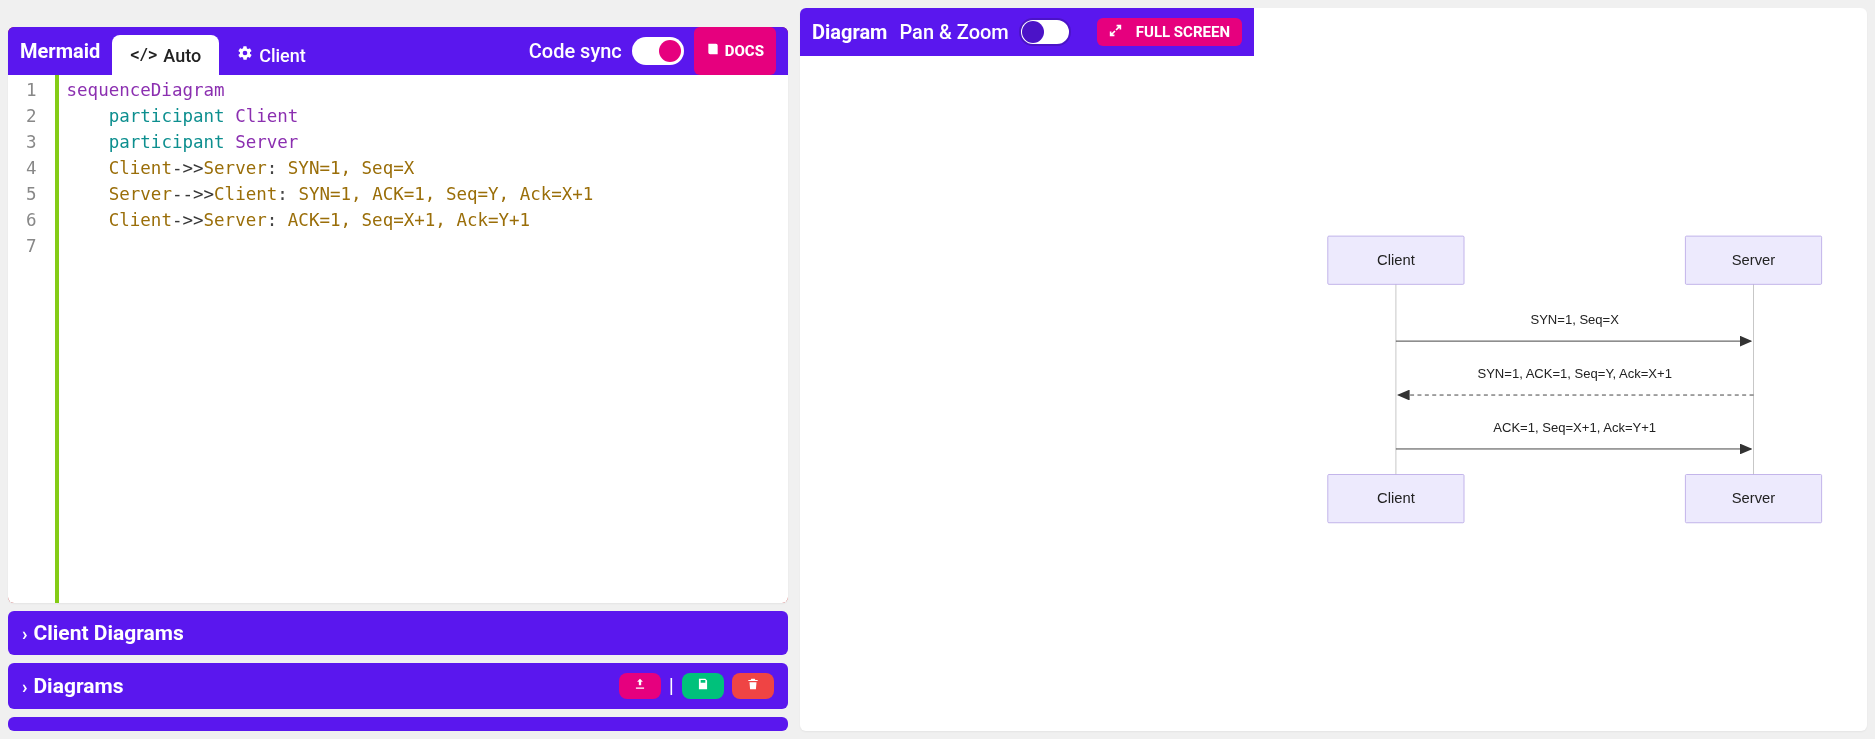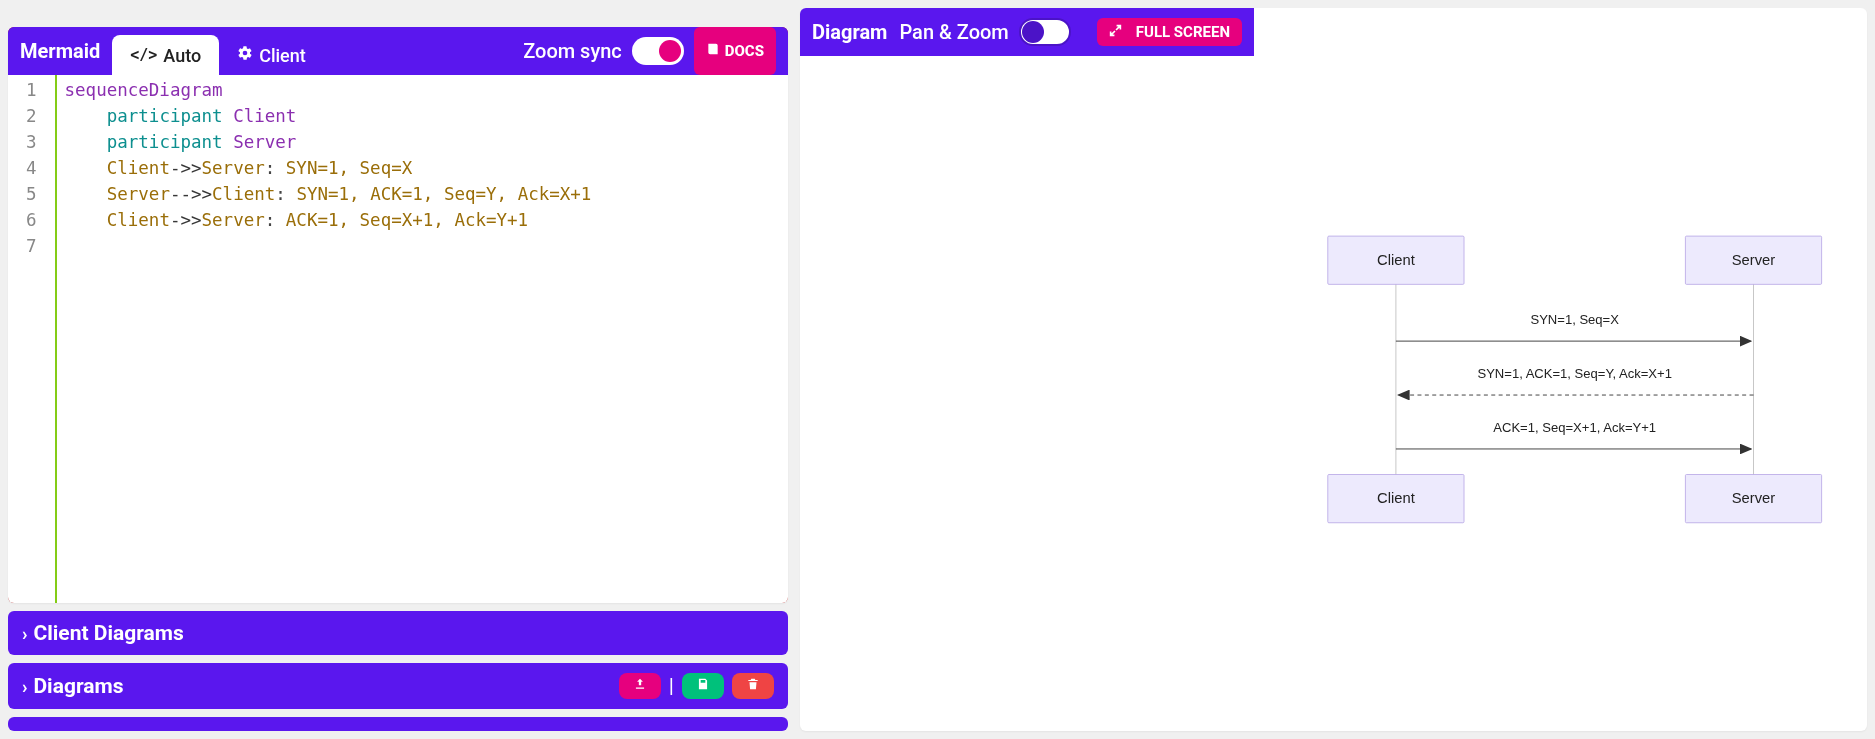--- a/index.html
+++ b/index.html
@@ -130,21 +130,21 @@
     padding: 2px 18px 2px 18px;
     color: #888;
     text-align: right;
     user-select: none;
     border-right: 0;
   }
   .gutter div { }
   .code {
     padding: 2px 8px;
     white-space: pre;
-    border-left: 2px solid #84cc16;
+    border-left: 4px solid #84cc16;
     margin-left: 0;
   }
   .kw-a { color: #8b2fb0; font-weight: 500; } 
   .kw-b { color: #0d8f8f; }                   
   .kw-c { color: #8b2fb0; }                   
   .kw-d { color: #9a6e09; }                   
   .kw-e { color: #383838; }
   .punc  { color: #444; }
 
   .accordion {
@@ -203,21 +203,21 @@
           <div class="tab">
             <span class="gear-icon">
               <svg width="16" height="16" viewBox="0 0 24 24" fill="#fff">
                   <path d="M19.4 13a7.5 7.5 0 0 0 .1-1 7.5 7.5 0 0 0-.1-1l2.1-1.6a.5.5 0 0 0 .1-.6l-2-3.5a.5.5 0 0 0-.6-.2l-2.5 1a7.3 7.3 0 0 0-1.7-1l-.4-2.6A.5.5 0 0 0 14 2h-4a.5.5 0 0 0-.5.4L9.1 5a7.3 7.3 0 0 0-1.7 1l-2.5-1a.5.5 0 0 0-.6.2l-2 3.5a.5.5 0 0 0 .1.6L4.5 11a7.5 7.5 0 0 0-.1 1 7.5 7.5 0 0 0 .1 1l-2.1 1.6a.5.5 0 0 0-.1.6l2 3.5a.5.5 0 0 0 .6.2l2.5-1a7.3 7.3 0 0 0 1.7 1l.4 2.6A.5.5 0 0 0 10 22h4a.5.5 0 0 0 .5-.4l.4-2.6a7.3 7.3 0 0 0 1.7-1l2.5 1a.5.5 0 0 0 .6-.2l2-3.5a.5.5 0 0 0-.1-.6ZM12 15.5A3.5 3.5 0 1 1 15.5 12 3.5 3.5 0 0 1 12 15.5Z"></path>
                 </svg>
             </span>
             <span>Client</span>
           </div>
         </div>
         <div class="spacer"></div>
-        <span class="sync-label">Zoom sync</span>
+        <span class="sync-label">Code sync</span>
         <div class="toggle">
             <div class="knob"></div>
           </div>
         <div class="docs-btn">
           <span>
             <svg width="14" height="14" viewBox="0 0 24 24" fill="#fff">
                 <path d="M4 3h13a3 3 0 0 1 3 3v15H7a3 3 0 0 1-3-3Zm3 4h9v2H7Zm0 4h9v2H7Z"></path>
               </svg>
           </span>
           <span>DOCS</span>

